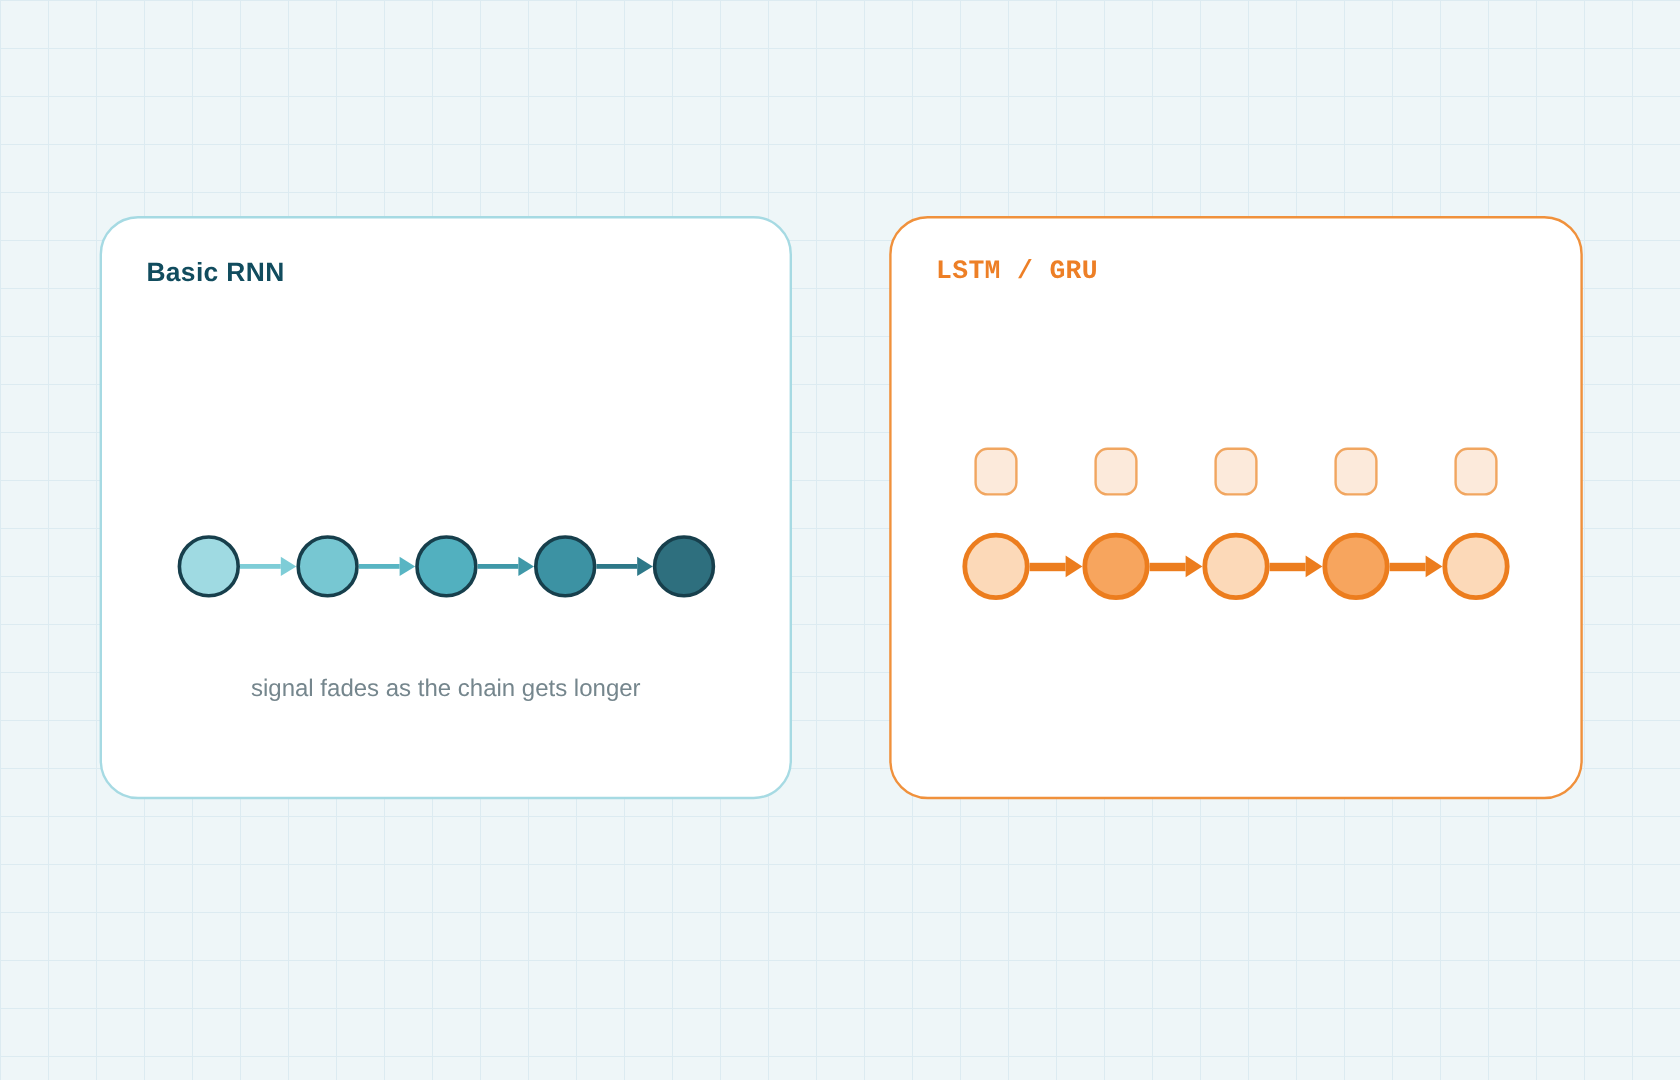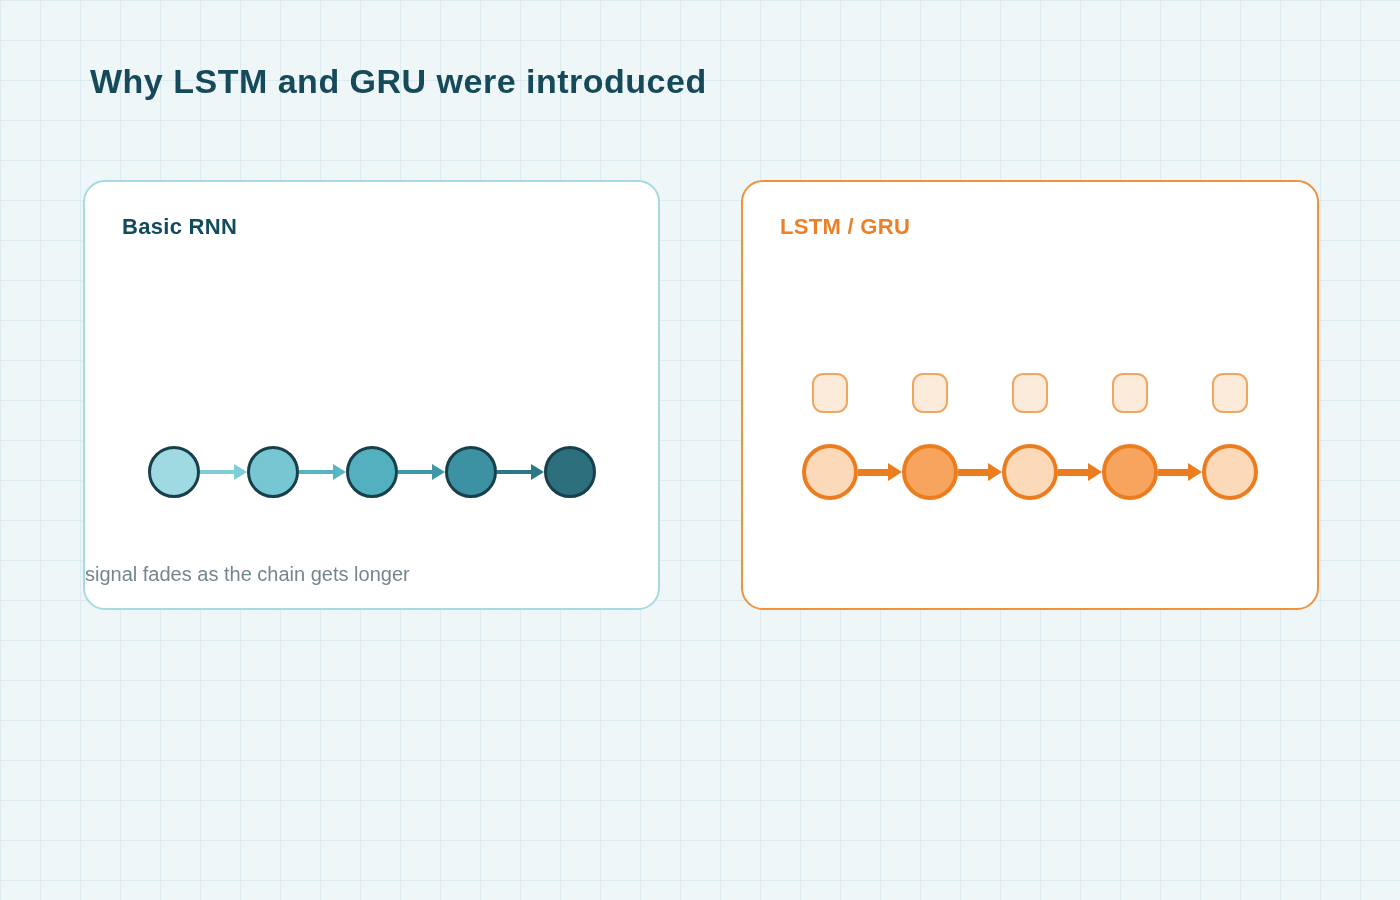--- a/index.html
+++ b/index.html
@@ -18,23 +18,23 @@
   .title {
     position: absolute; left: 90px; top: 62px; margin: 0;
     font-size: 34px; font-weight: bold; letter-spacing: 0.5px;
     color: var(--title-color, #164a5a);
   }
   .subtitle {
     position: absolute; left: 92px; top: 115px; margin: 0;
     font-size: 20px; color: var(--subtitle-color, #6f8088);
   }
   .card {
-    position: absolute; top: 180px; height: 430px; box-sizing: border-box;
+    position: absolute; top: 180px; height: 486px; box-sizing: border-box;
     background: var(--card-bg, #ffffff);
-    border: 2px solid; border-radius: 22px;
+    border: 2px solid; border-radius: 32px;
   }
   .card.left  { left: 83px;  width: 577px; }
   .card.right { left: 741px; width: 578px; }
   .card-heading {
     position: absolute; left: 37px; top: 32px; margin: 0;
     font-size: 22px; font-weight: bold; letter-spacing: 0.3px;
   }
   .gates {
     position: absolute; left: 0; right: 0; top: 191px; height: 40px;
     display: flex; justify-content: center; gap: 64px;
@@ -61,30 +61,29 @@
     width: 0; height: 0; flex: none;
     border-top: 8px solid transparent;
     border-bottom: 8px solid transparent;
     border-left: 13px solid;
   }
   .orange .arrow .head {
     border-top-width: 9px; border-bottom-width: 9px; border-left-width: 14px;
   }
   .caption {
     position: absolute; left: 0; right: 0; top: 381px; margin: 0;
-    text-align: left; font-size: 20px;
+    text-align: center; font-size: 20px;
     color: var(--caption-color, #75868d);
   }
 </style>
 </head>
 <body>
 
 <div class="canvas">
 
-  <h1 class="title">Why LSTM and GRU were introduced</h1>
 
   <section class="card left" style="border-color: rgb(166, 218, 227);">
     <h2 class="card-heading" style="color: rgb(17, 76, 94);">Basic RNN</h2>
     <div class="chain teal">
         <div class="node" style="background: rgb(159, 218, 226); border-color: rgb(23, 63, 76);"></div>
         <div class="arrow">
           <div class="shaft" style="background: rgb(126, 205, 215);"></div>
           <div class="head" style="border-left-color: rgb(126, 205, 215);"></div>
         </div>
         <div class="node" style="background: rgb(119, 199, 210); border-color: rgb(23, 63, 76);"></div>
@@ -100,21 +99,21 @@
         <div class="node" style="background: rgb(60, 146, 163); border-color: rgb(23, 63, 76);"></div>
         <div class="arrow">
           <div class="shaft" style="background: rgb(45, 120, 136);"></div>
           <div class="head" style="border-left-color: rgb(45, 120, 136);"></div>
         </div>
         <div class="node" style="background: rgb(46, 111, 126); border-color: rgb(23, 63, 76);"></div>
       </div>
     <p class="caption">signal fades as the chain gets longer</p>
   </section>
 
-  <section class="card right" style="border-color: rgb(240, 145, 60);">
+  <section class="card right" style="border-color: rgb(240, 145, 60); font-family: Liberation Mono, monospace;">
     <h2 class="card-heading" style="color: rgb(237, 127, 38);">LSTM / GRU</h2>
     <div class="gates">
         <div class="gate" style="background: rgb(252, 234, 219); border-color: rgb(241, 166, 96);"></div>
         <div class="gate" style="background: rgb(252, 234, 219); border-color: rgb(241, 166, 96);"></div>
         <div class="gate" style="background: rgb(252, 234, 219); border-color: rgb(241, 166, 96);"></div>
         <div class="gate" style="background: rgb(252, 234, 219); border-color: rgb(241, 166, 96);"></div>
         <div class="gate" style="background: rgb(252, 234, 219); border-color: rgb(241, 166, 96);"></div>
       </div>
     <div class="chain orange">
         <div class="node" style="background: rgb(252, 217, 184); border-color: rgb(236, 125, 30);"></div>

